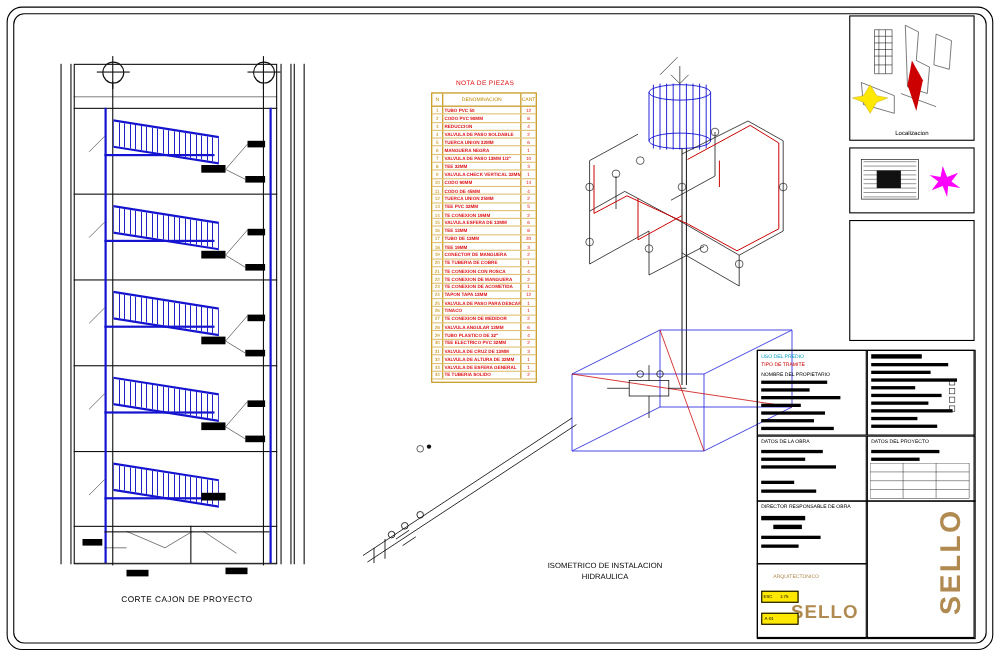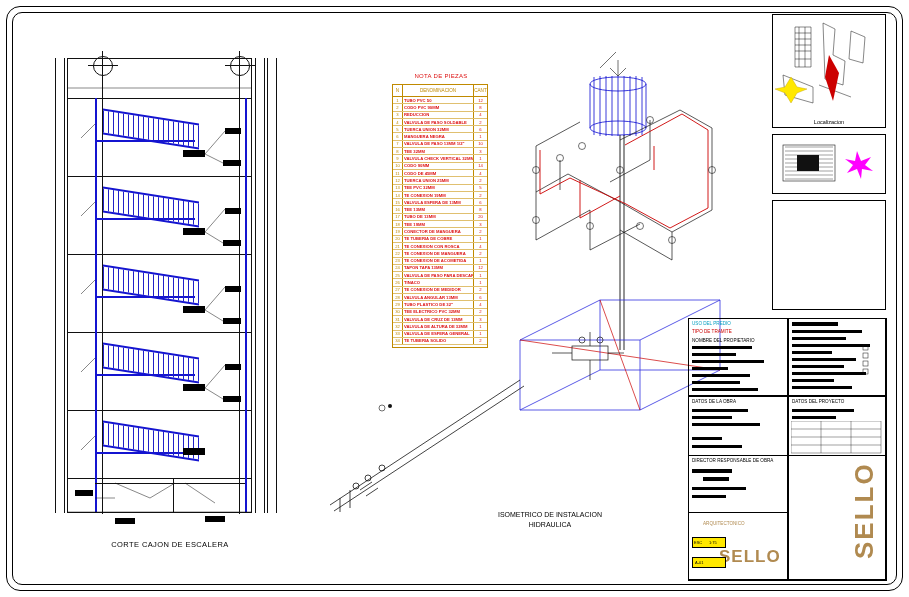--- a/index.html
+++ b/index.html
@@ -121,21 +121,21 @@
 
     <svg width="230" height="510" style="position:absolute;left:0;top:0;">
       <g stroke="#111" stroke-width="0.5" fill="none">
         <path d="M60 455 L95 470 M95 470 L120 455 M130 455 L160 475 M40 470 L60 470"></path>
         <path d="M150 126 L170 103 M150 126 L168 135 M150 204 L170 181 M150 204 L168 215"></path>
         <path d="M150 282 L170 259 M150 282 L168 293 M150 360 L170 337 M150 360 L168 371"></path>
         <path d="M26 110 L40 96 M26 188 L40 174 M26 266 L40 252 M26 344 L40 330 M26 422 L40 408"></path>
         <path d="M12 60 L197 60 M12 484 L197 484"></path>
       </g>
     </svg>
-    <div class="caption">CORTE CAJON DE ESCALERA</div>
+    <div class="caption">CORTE CAJON DE PROYECTO</div>
   </div>
 
   <div class="notes">
     <div class="nt-title">NOTA DE PIEZAS</div>
     <div class="hdr">
       <div class="c1">N</div>
       <div class="c2">DENOMINACION</div>
       <div class="c3">CANT</div>
     </div>
     <div id="notes-rows">

